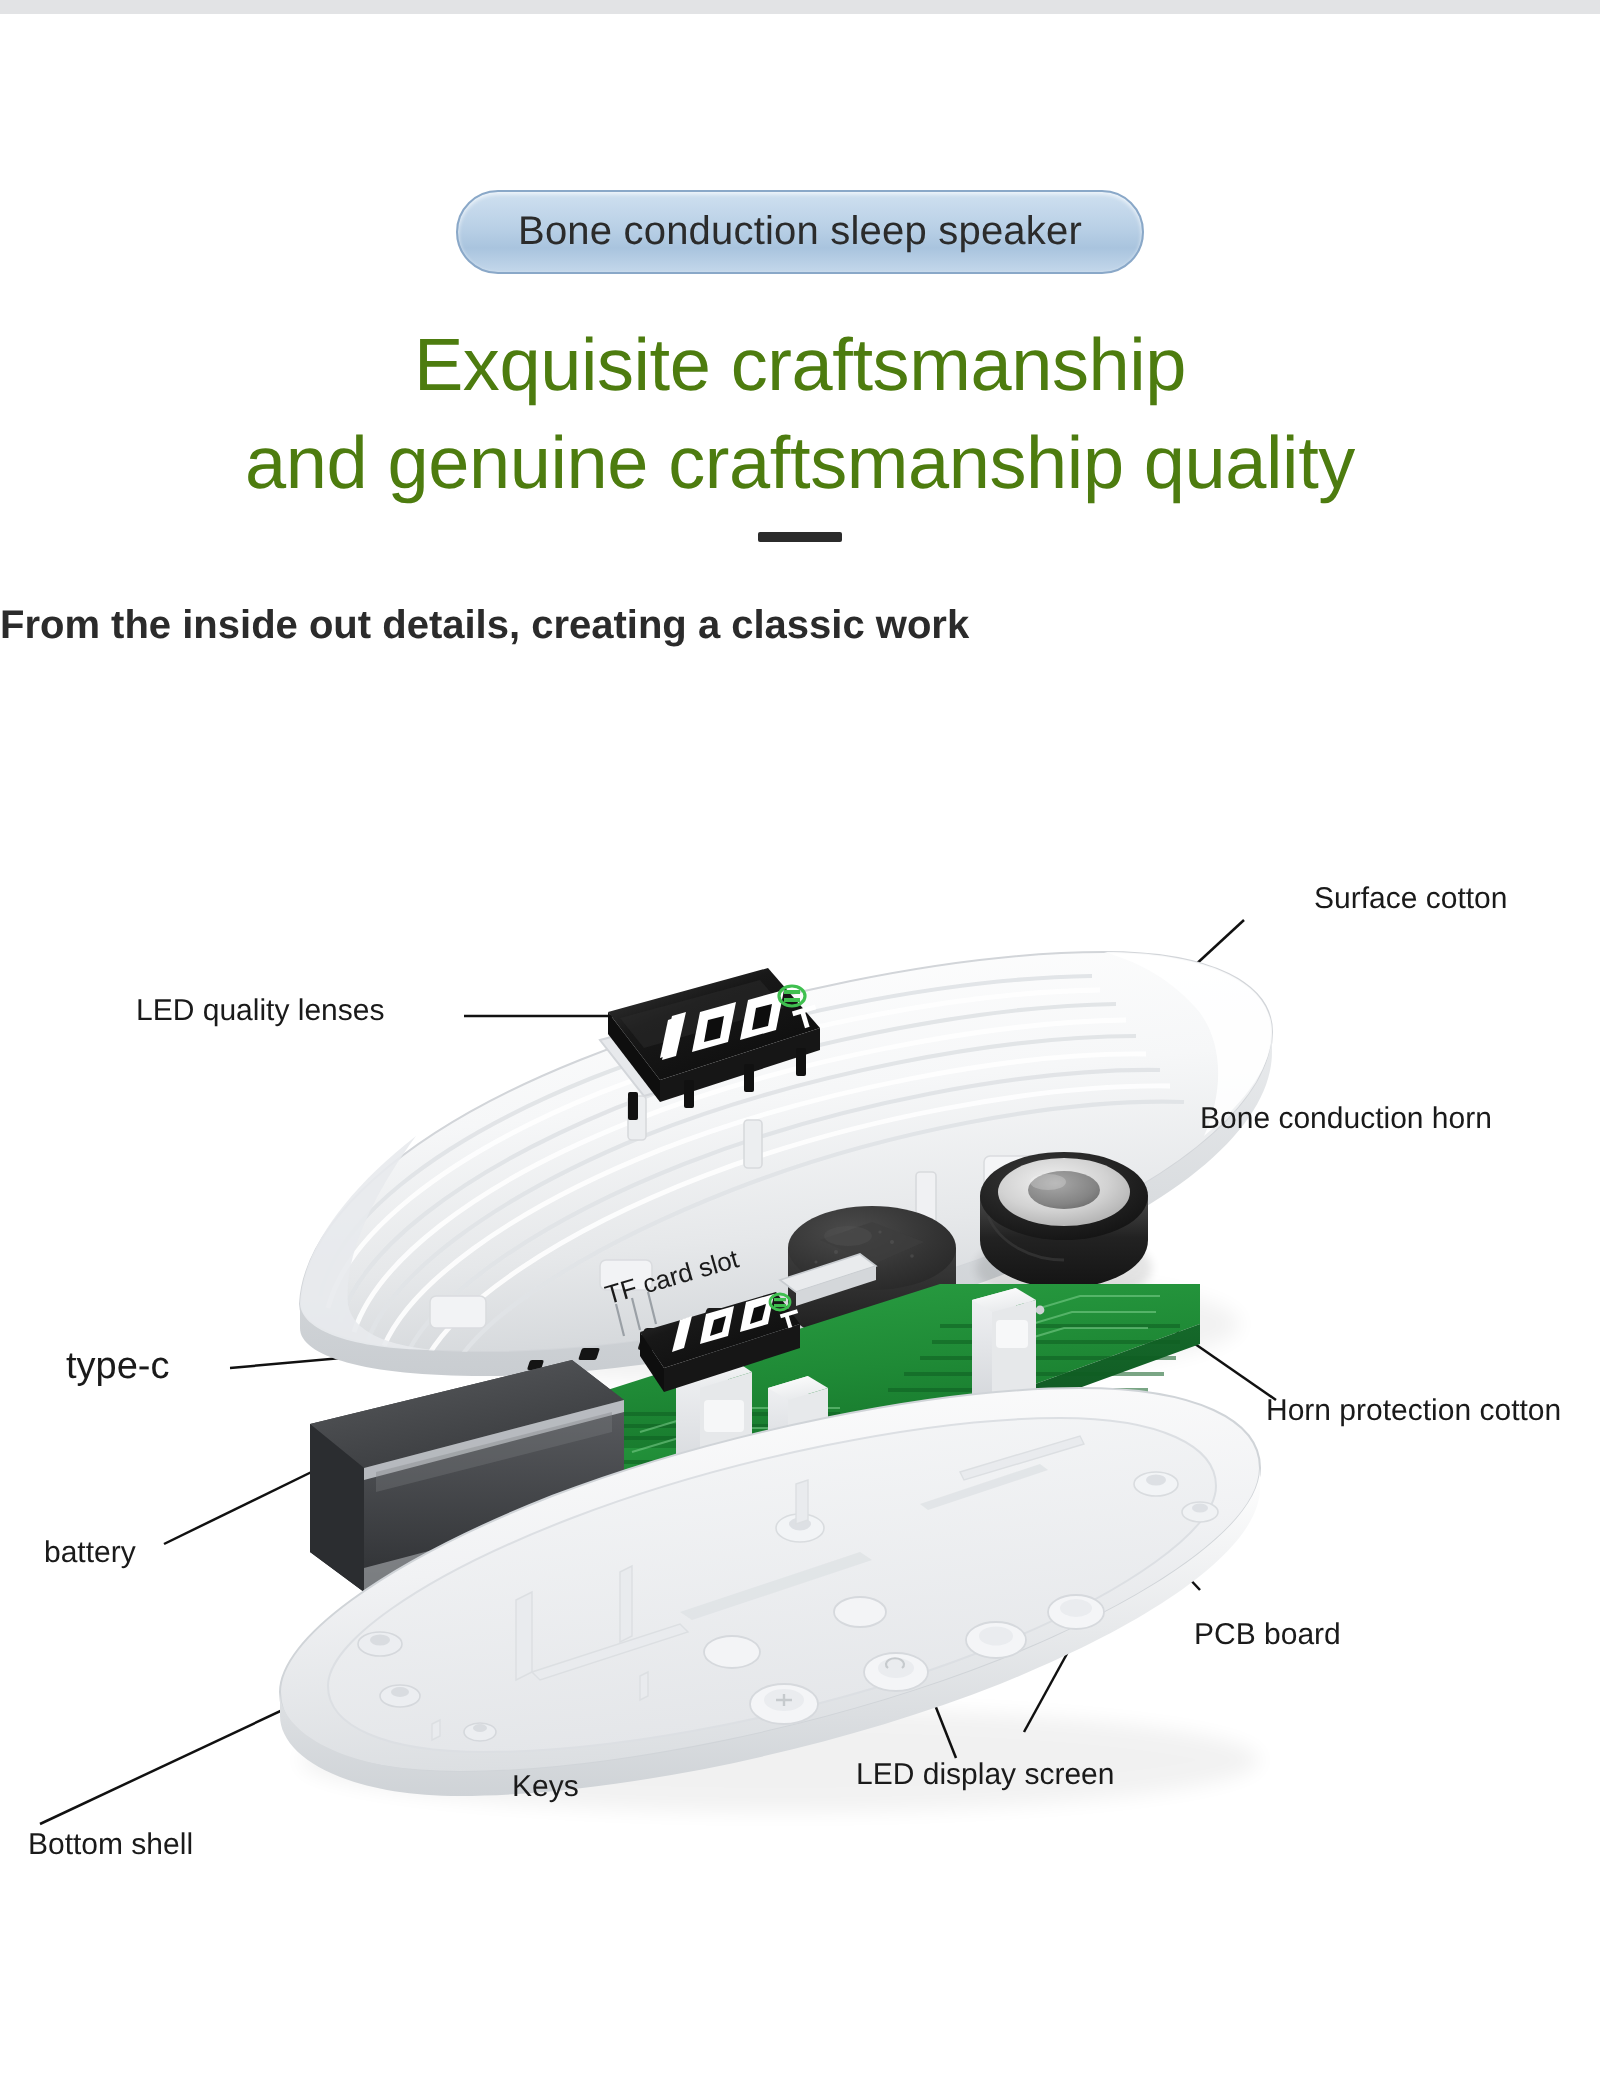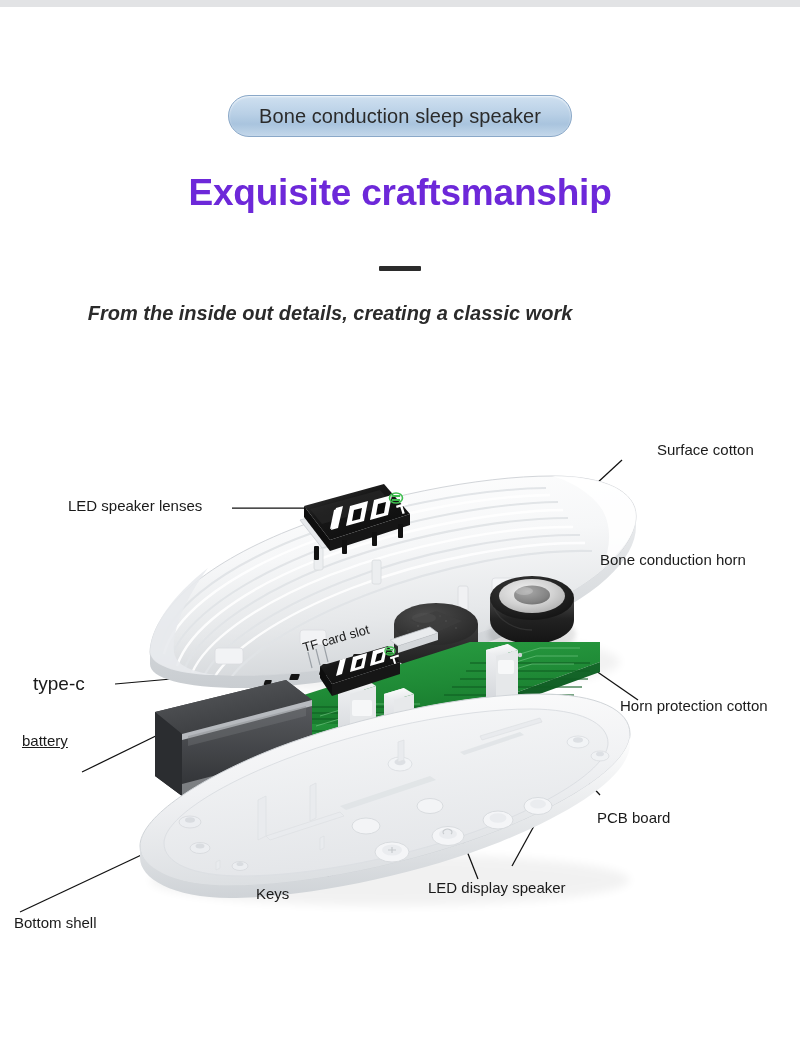--- a/index.html
+++ b/index.html
@@ -34,38 +34,38 @@
     height:42px; padding:0 30px;
     border-radius:21px;
     border:1px solid #8aa8c8;
     background:linear-gradient(180deg,#cfe0f0 0%, #b9d0e6 45%, #a9c4de 70%, #c3d7ea 100%);
     box-shadow:inset 0 1px 2px rgba(255,255,255,.75);
     font-size:20px; color:#2b2b2b; letter-spacing:.1px;
     white-space:nowrap;
   }
 
   .headline {
-    position:absolute; left:0; top:168px; width:800px;
+    position:absolute; left:0; top:158px; width:800px;
     text-align:center;
-    font-size:37px; font-weight:bold; color:#6d28d9;
+    font-size:37px; font-weight:normal; color:#4d7c0f;
     line-height:1.33;
     letter-spacing:-0.2px;
   }
   .headline .l2 { display:block; }
 
   .rule {
     position:absolute; left:50%; top:266px;
     width:42px; height:5px; margin-left:-21px;
     background:#2b2b2b; border-radius:1px;
   }
 
   .subhead {
     position:absolute; left:0; top:302px; width:660px;
-    text-align:center;
-    font-size:20px; font-weight:bold; color:#2b2b2b;font-style:italic;
+    text-align:left;
+    font-size:20px; font-weight:bold; color:#2b2b2b;
   }
 
   
   .diagram { position:absolute; left:0; top:0; width:800px; height:1038px; }
   .diagram svg { display:block; }
 
   
   .lbl {
     position:absolute;
     font-size:15px;
@@ -83,20 +83,21 @@
 
   <div class="top-band"></div>
 
   <div class="header">
     <div class="pill-wrap">
       <span class="pill">Bone conduction sleep speaker</span>
     </div>
 
     <div class="headline">
       <span>Exquisite craftsmanship</span>
+      <span class="l2">and genuine craftsmanship quality</span>
     </div>
 
     <div class="rule"></div>
 
     <div class="subhead">From the inside out details, creating a classic work</div>
   </div>
 
   <div class="diagram">
 
     <svg width="800" height="1038" viewBox="0 0 800 1038">
@@ -560,26 +561,26 @@
           <g>
             <ellipse cx="366" cy="826" rx="14" ry="8" fill="#f3f4f6" stroke="#d6d9dd" stroke-width="0.9"></ellipse>
           </g>
           <g>
             <ellipse cx="430" cy="806" rx="13" ry="7.5" fill="#f3f4f6" stroke="#d6d9dd" stroke-width="0.9"></ellipse>
           </g>
         </g>
       </g>
     </svg>
 
-    <div class="lbl" style="left:68px;  top:497px;">LED speaker lenses</div>
+    <div class="lbl" style="left:68px;  top:497px;">LED quality lenses</div>
     <div class="lbl" style="left:657px; top:441px;">Surface cotton</div>
     <div class="lbl" style="left:600px; top:551px;">Bone conduction horn</div>
     <div class="lbl tf" style="left:305px; top:640px;">TF card slot</div>
-    <div class="lbl" style="left:620px; top:697px;">Horn protection cotton</div>
+    <div class="lbl" style="left:633px; top:697px;">Horn protection cotton</div>
     <div class="lbl big" style="left:33px;  top:673px;">type-c</div>
-    <div class="lbl" style="left:22px;  top:732px;text-decoration:underline;">battery</div>
+    <div class="lbl" style="left:22px;  top:768px;">battery</div>
     <div class="lbl" style="left:597px; top:793px;margin-top:16px;">PCB board</div>
-    <div class="lbl" style="left:428px; top:879px;">LED display speaker</div>
+    <div class="lbl" style="left:428px; top:879px;">LED display screen</div>
     <div class="lbl" style="left:256px; top:885px;">Keys</div>
     <div class="lbl" style="left:14px;  top:914px;">Bottom shell</div>
 
   </div>
 </div>
 
 </body></html>

